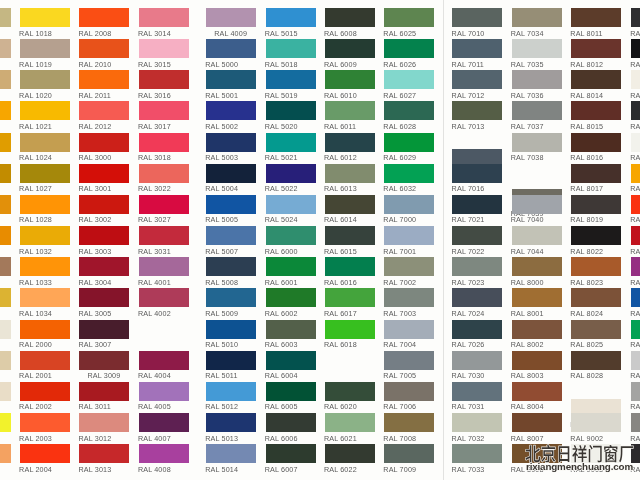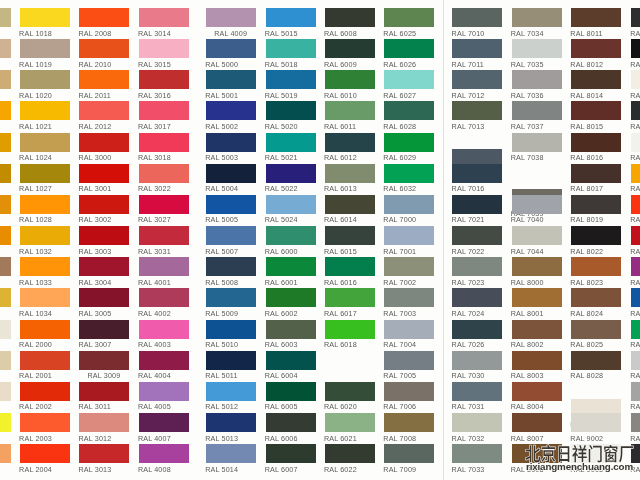--- a/index.html
+++ b/index.html
@@ -247,24 +247,20 @@
           <div class="lbl">RAL 3031</div>
         </div>
         <div class="cell" style="top: 257.2px;">
           <div class="sw" style="background: rgb(165, 104, 154);"></div>
           <div class="lbl">RAL 4001</div>
         </div>
         <div class="cell" style="top: 288.35px;">
           <div class="sw" style="background: rgb(174, 59, 89);"></div>
           <div class="lbl">RAL 4002</div>
         </div>
-        <div class="cell" style="top: 319.5px;">
-          <div class="sw" style="background: rgb(240, 91, 172);"></div>
-          <div class="lbl">RAL 4003</div>
-        </div>
         <div class="cell" style="top: 350.65px;">
           <div class="sw" style="background: rgb(142, 27, 72);"></div>
           <div class="lbl">RAL 4004</div>
         </div>
         <div class="cell" style="top: 381.8px;">
           <div class="sw" style="background: rgb(162, 114, 186);"></div>
           <div class="lbl">RAL 4005</div>
         </div>
         <div class="cell" style="top: 412.95px;">
           <div class="sw" style="background: rgb(94, 32, 82);"></div>

